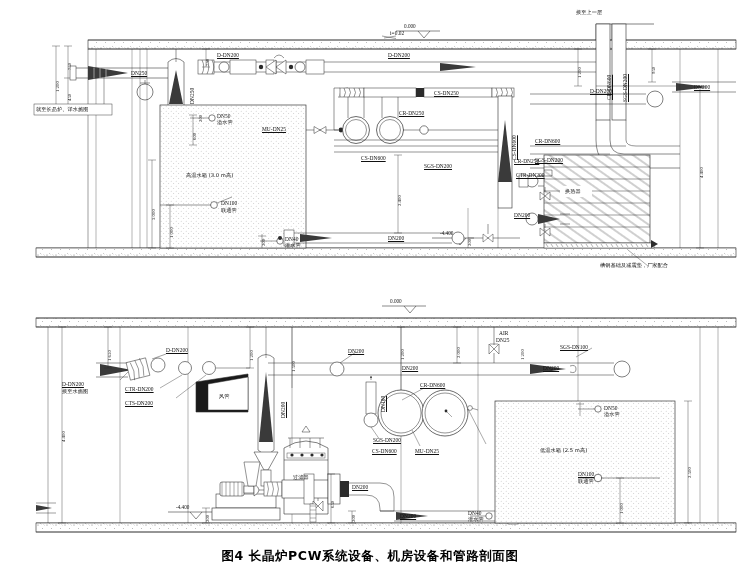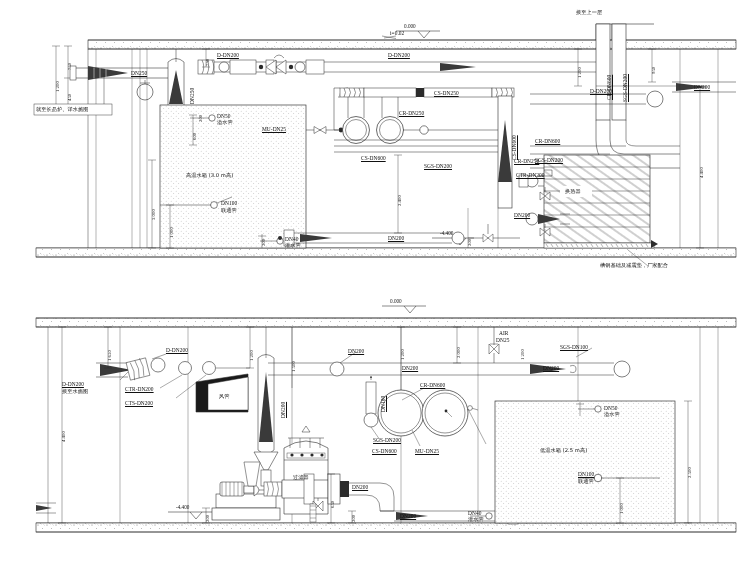--- a/index.html
+++ b/index.html
@@ -585,14 +585,15 @@
 <div class="dim vert" style="left:400px;top:360px;">1 200</div>
 <div class="dim vert" style="left:456px;top:358px;">2 000</div>
 <div class="dim vert" style="left:520px;top:360px;">1 200</div>
 <div class="dim vert" style="left:619px;top:514px;">1 000</div>
 <div class="dim vert" style="left:61px;top:442px;">4 400</div>
 <div class="dim vert" style="left:687px;top:478px;">2 500</div>
 <div class="dim vert" style="left:330px;top:508px;">650</div>
 <div class="dim vert" style="left:205px;top:522px;">200</div>
 <div class="dim vert" style="left:351px;top:522px;">200</div>
 
+<div class="caption" style="top:548px;">图4   长晶炉PCW系统设备、机房设备和管路剖面图</div>
 
 </div>
 
 </body></html>

